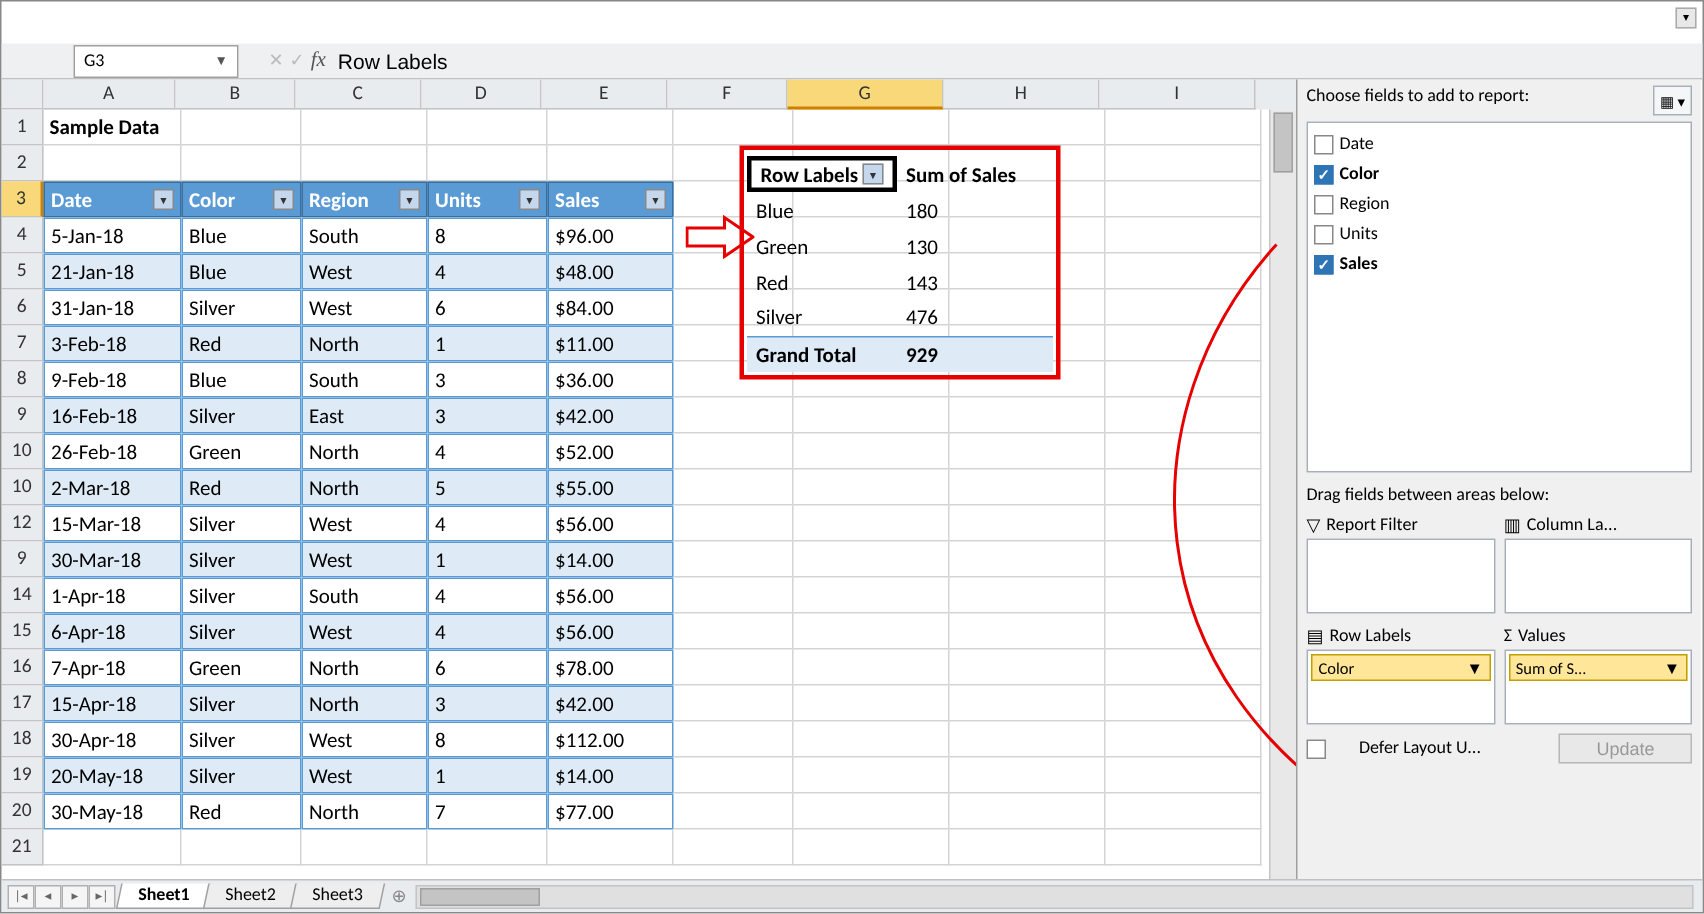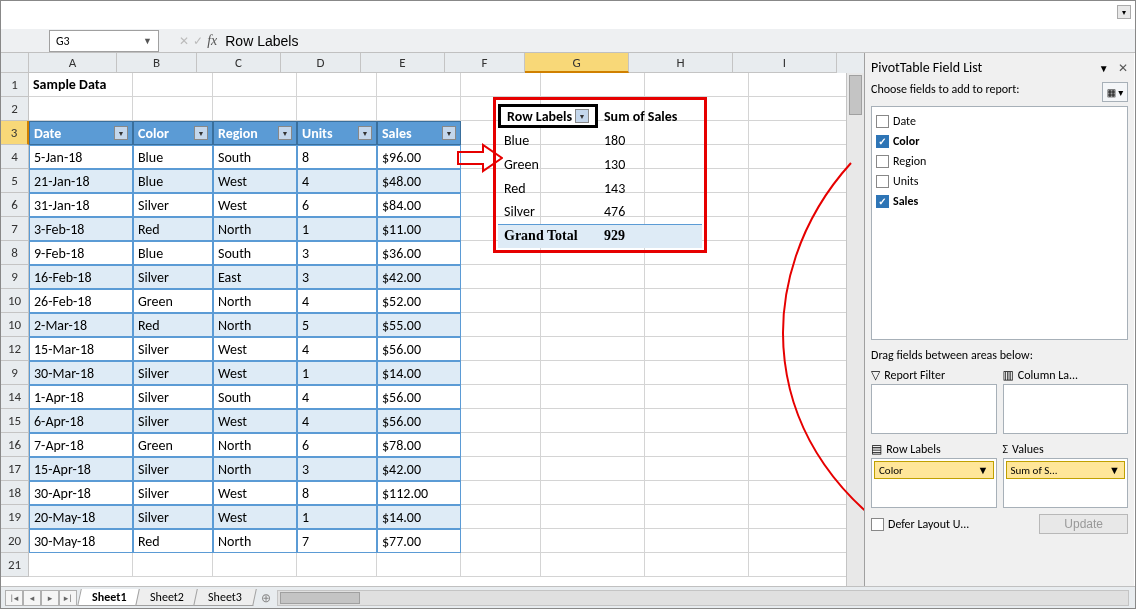--- a/index.html
+++ b/index.html
@@ -140,21 +140,21 @@
     .cell {
       border-right: 1px solid #d4d4d4;
       border-bottom: 1px solid #d4d4d4;
       padding: 0 4px;
       line-height: 23px;
       font-size: 14px;
       white-space: nowrap;
       overflow: hidden;
     }
     
-    .cA { width: 104px; }
+    .cA { width: 92px; }
     .cB { width: 80px; }
     .cC { width: 84px; }
     .cD { width: 80px; }
     .cE { width: 84px; }
     .cF { width: 80px; }
     .cG { width: 104px; }
     .cH { width: 104px; }
     .cI { width: 104px; }
     
     .data-header {
@@ -281,21 +281,21 @@
       height: 18px;
       display: flex;
       align-items: center;
       justify-content: space-between;
       padding: 0 4px;
       font-size: 11px;
     }
     .defer-row {
       display: flex;
       align-items: center;
-      gap: 4px;
+      gap: 22px;
       margin-top: 6px;
       font-size: 12px;
     }
     .update-btn {
       border: 1px solid #b8b8b8;
       background: #e8e8e8;
       color: #999;
       padding: 2px 24px;
       font-size: 12px;
       margin-left: auto;
@@ -708,46 +708,39 @@
             <tr>
               <td>Red</td>
               <td class="num">143</td>
             </tr>
             <tr>
               <td>Silver</td>
               <td class="num">476</td>
             </tr>
           </tbody>
         <tbody>
-            <tr style="background:#deebf6;font-family:Liberation Serif, serif;">
+            <tr style="background:#deebf6;">
           <td class="bold" style="border-top:1px solid #5b9bd5;">Grand Total</td>
           <td class="bold num" style="border-top:1px solid #5b9bd5;">929</td>
         </tr>
       </tbody>
         </table>
     </div>
 
     <div class="vscroll">
         <div class="thumb"></div>
       </div>
   </div>
 
   <svg class="curve-arrow" viewBox="0 0 240 420">
     <path d="M110 10 C 10 120, 10 300, 180 398" fill="none" stroke="#e60000" stroke-width="2"></path>
     <path d="M180 398 L168 388 M180 398 L166 404" fill="none" stroke="#e60000" stroke-width="2"></path>
   </svg>
 
   <div class="fieldlist">
-    <div class="fl-title">
-      <span>PivotTable Field List</span>
-      <span>
-        <span style="font-size:10px;margin-right:6px;">▼</span>
-        <span class="fl-close">✕</span>
-      </span>
-    </div>
     <div class="fl-subtitle">
       <span>Choose fields to add to report:</span>
       <span class="fl-toolbtn">▦ ▾</span>
     </div>
     <div class="field-box" id="field-box">
         <div class="field-item">
           <span class="chk"></span>
           <span>Date</span>
         </div>
         <div class="field-item bold">

